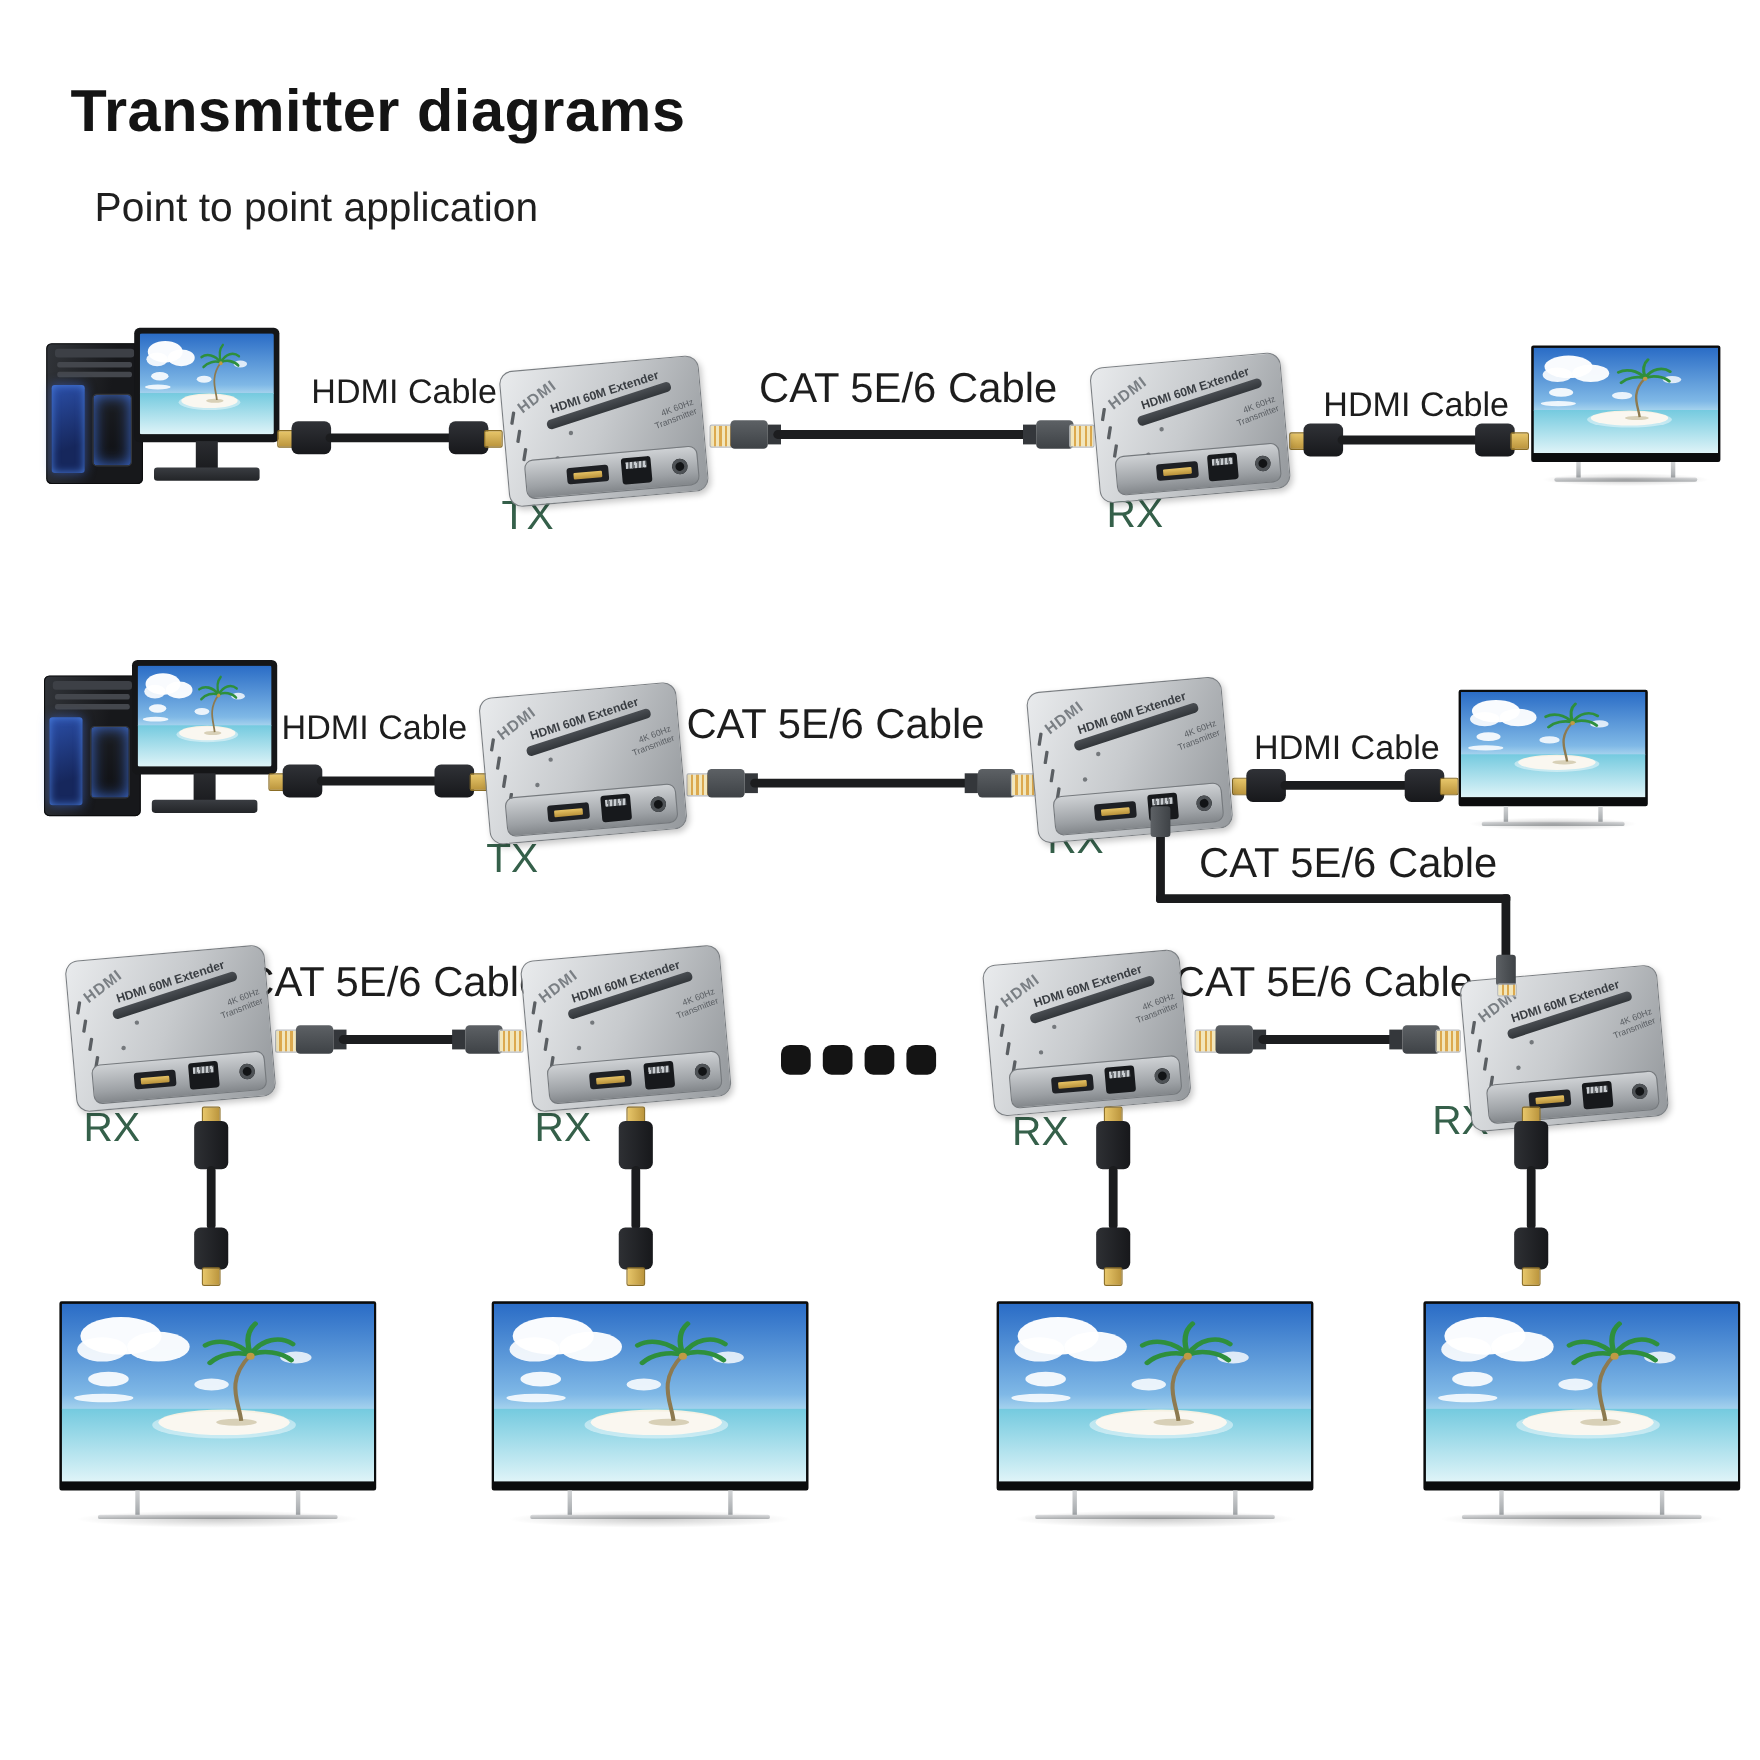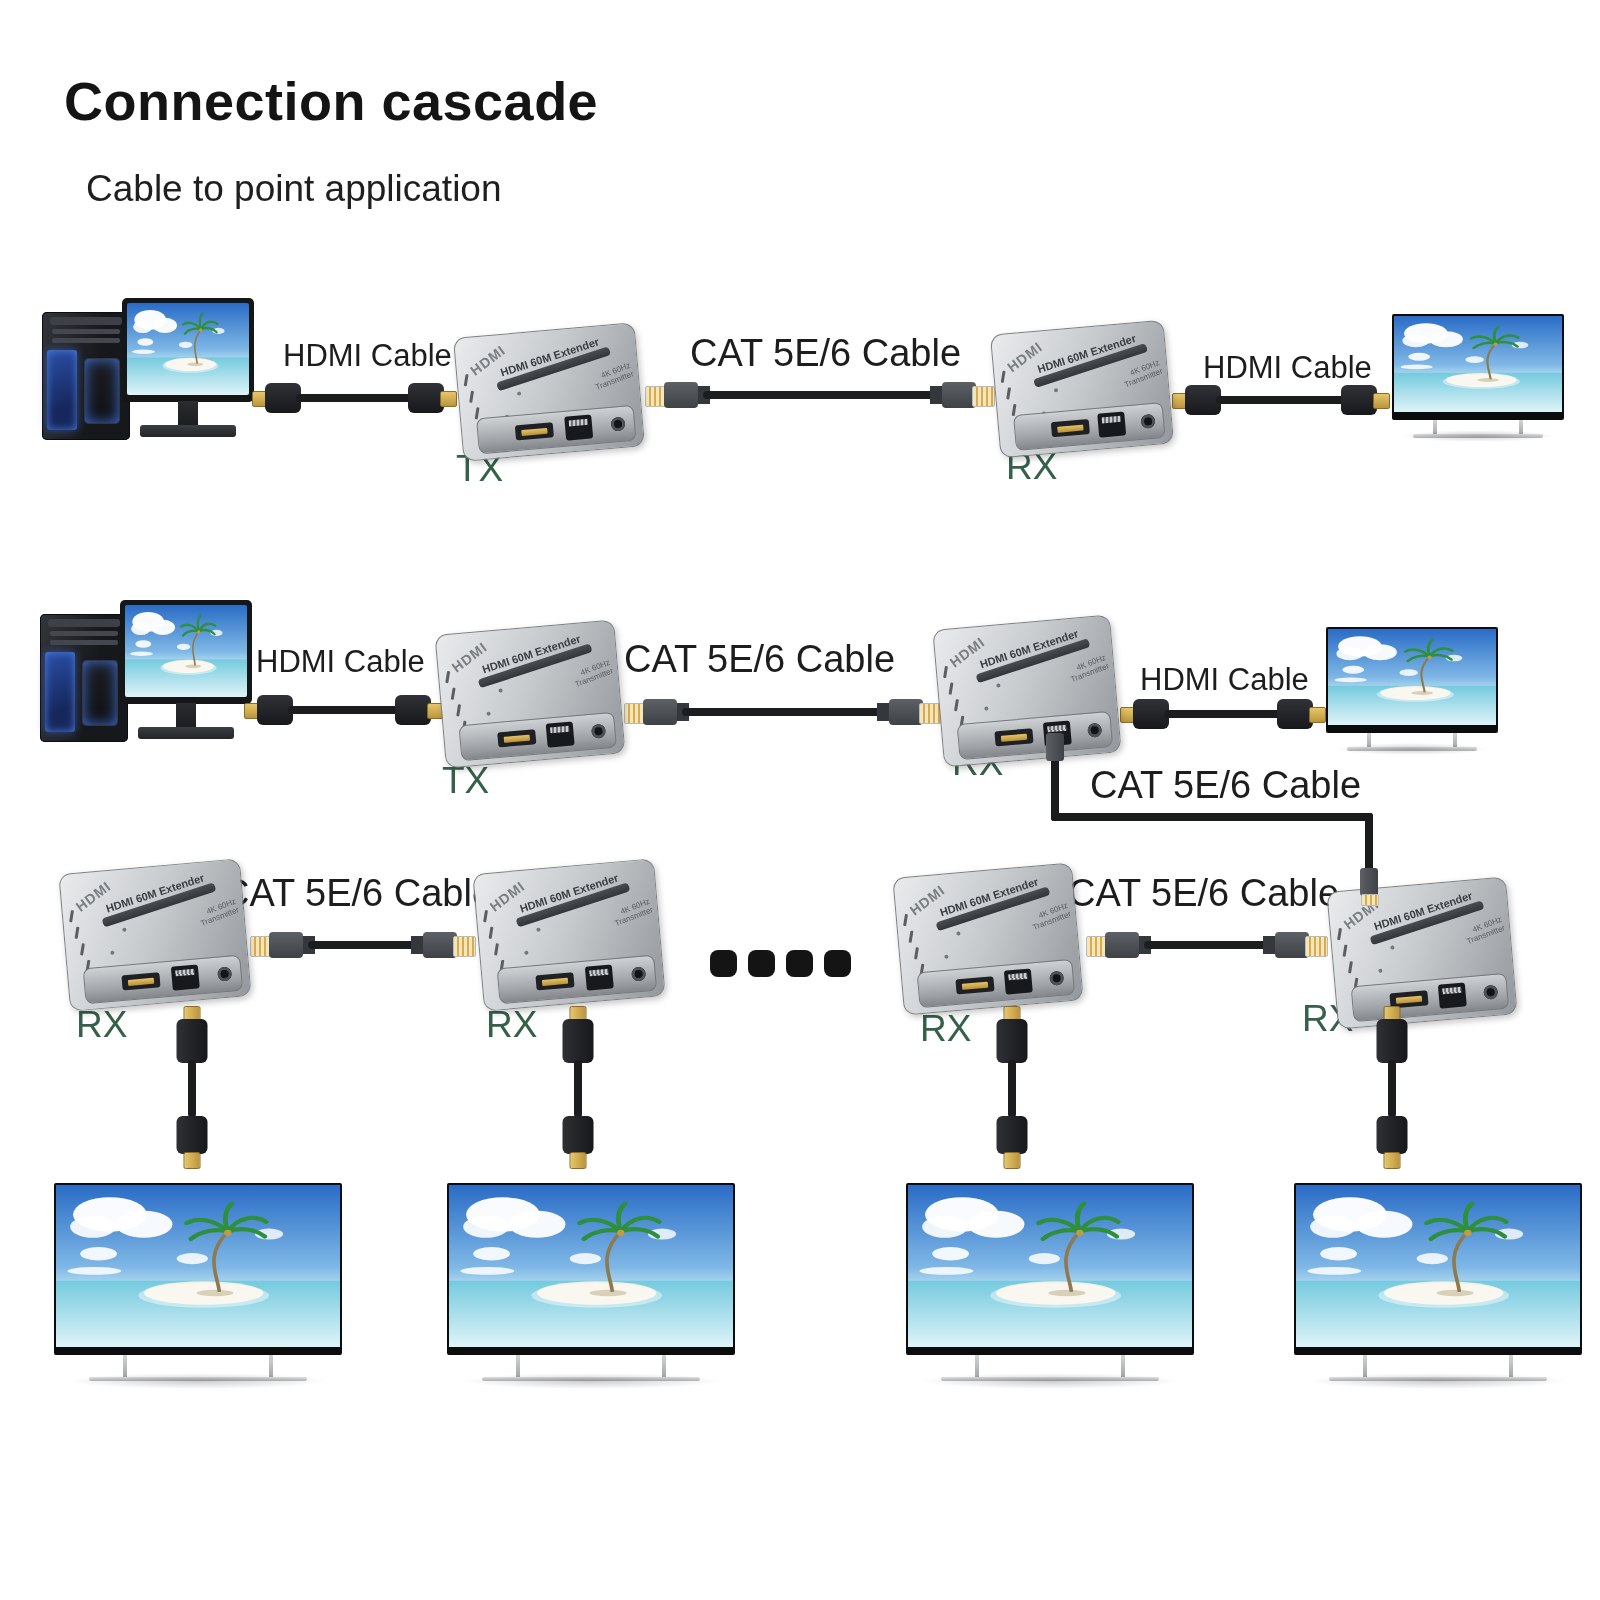--- a/index.html
+++ b/index.html
@@ -102,22 +102,22 @@
   .tv-bar{position:absolute;height:4px;background:linear-gradient(#e2e3e5,#b4b7b9);border-radius:2px;}
   .tv.lg .tv-bar{top:194px;left:12%;right:12%;} .tv.sm .tv-bar{top:120px;left:12%;right:12%;}
   .tv-shadow{position:absolute;background:radial-gradient(ellipse at center,rgba(0,0,0,.20),rgba(0,0,0,0) 70%);}
   .tv.lg .tv-shadow{top:190px;left:5%;right:5%;height:16px;} .tv.sm .tv-shadow{top:116px;left:5%;right:5%;height:12px;}
 </style>
 </head>
 <body>
 
 <div id="canvas">
 
-  <div class="abs title">Connection cascade</div>
-  <div class="abs sub">Cable to point application</div>
+  <div class="abs title">Transmitter diagrams</div>
+  <div class="abs sub">Point to point application</div>
 
   <div class="pc" style="left:42px;top:298px;width:215px;height:155px;">
       <div class="tower">
         <div class="t-top"></div>
         <div class="t-slat"></div>
         <div class="t-slat s2"></div>
         <div class="t-side"></div>
         <div class="t-front"></div>
       </div>
       <div class="monitor">

